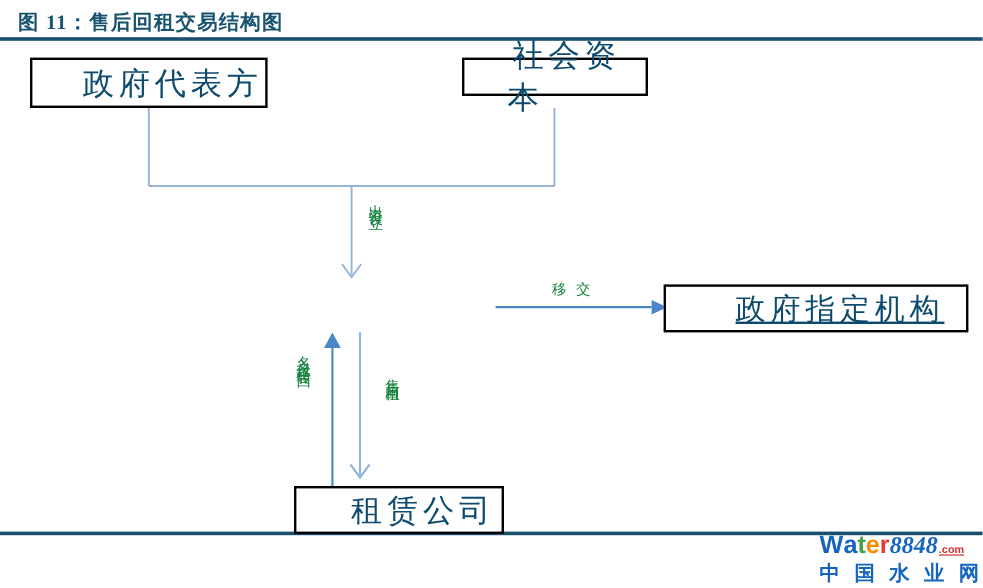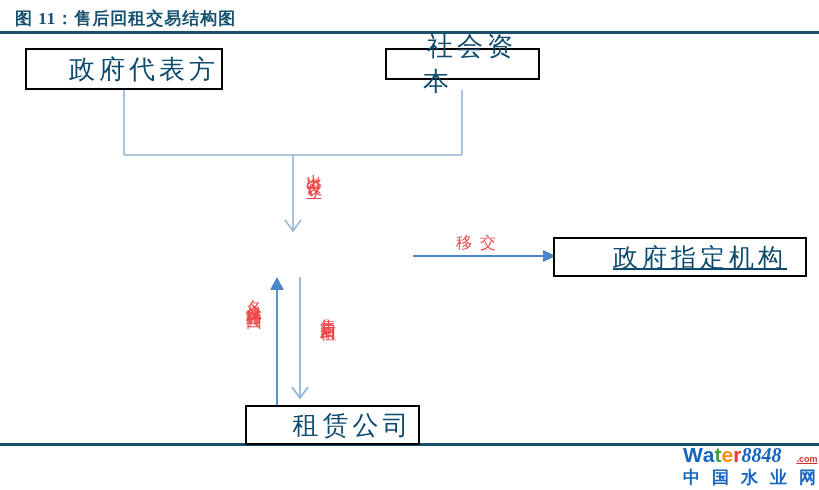--- a/index.html
+++ b/index.html
@@ -71,23 +71,23 @@
     font-weight: bold;
     letter-spacing: 9px;
     text-indent: 9px;
   }
   .node-gov-designated { left: 553px; top: 237px; width: 254px; height: 40px; font-size: 25px; text-decoration: underline; }
   .node-leasing        { left: 205px; top: 405px; width: 175px; height: 40px; margin-left: 40px; }
 
   
   .edge-label {
     position: absolute;
-    font-family: Liberation Sans, sans-serif;
-    font-size: 16px;
-    color: #ef4444;
+    font-family: Liberation Mono, monospace;
+    font-size: 12px;
+    color: #15803d;
     z-index: 2;
   }
   .v-label {
     writing-mode: vertical-rl;
     text-orientation: upright;
     letter-spacing: 3px;
   }
   .lbl-invest   { left: 303px; top: 161px; }
   .lbl-transfer { left: 450px; top: 233px; width: 60px; letter-spacing: 8px; text-align: center; }
   .lbl-nominal  { left: 243px; top: 287px; }
@@ -124,21 +124,21 @@
     font-family: "Liberation Serif", serif;
     font-style: italic;
     font-weight: bold;
     font-size: 20px;
     color: #1565C0;
   }
   .logo-tld {
     font-size: 9px;
     font-weight: bold;
     color: #D32F2F;
-    margin-left: 15px;
+    margin-left: 1px;
     text-decoration: underline;
   }
   .logo-cn {
     margin-top: 4px;
     font-size: 17px;
     font-weight: bold;
     color: #1565C0;
     letter-spacing: 12px;
     white-space: nowrap;
   }

